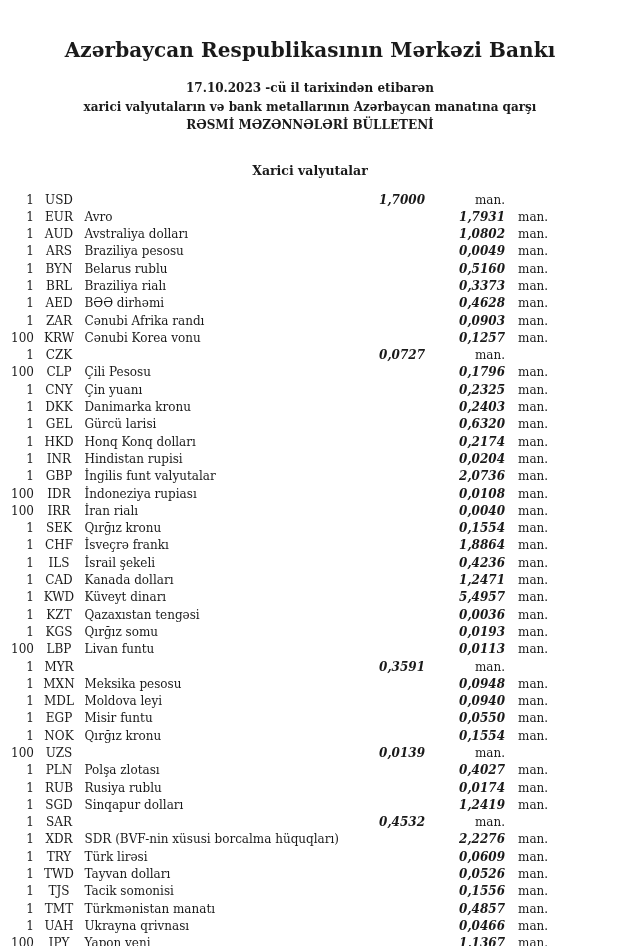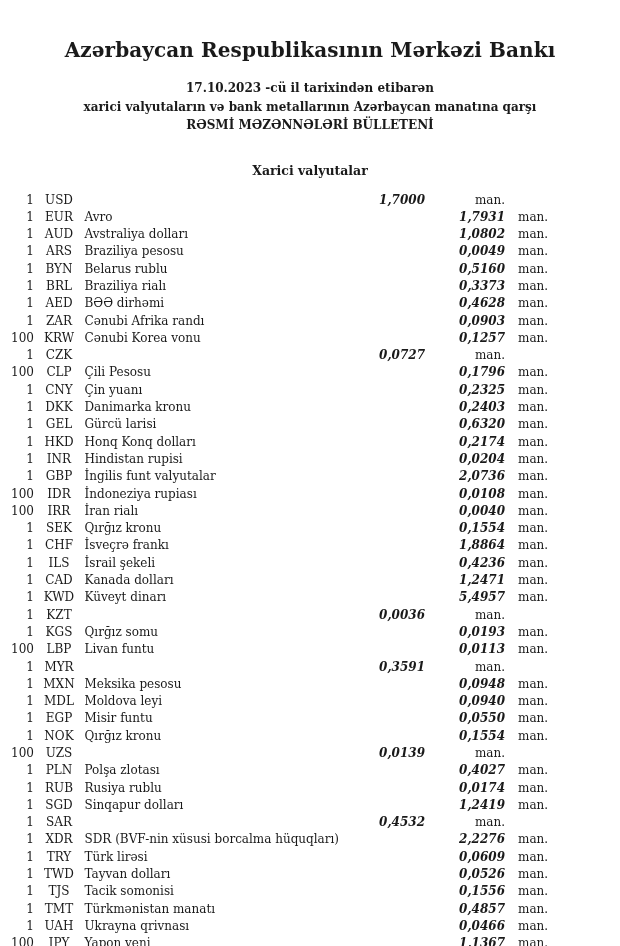--- a/index.html
+++ b/index.html
@@ -236,20 +236,21 @@
       <div class="row">
         <span class="cell qty">1</span>
         <span class="cell code">KWD</span>
         <span class="cell name">Küveyt dinarı</span>
         <span class="cell rate">5,4957</span>
         <span class="cell unit">man.</span>
       </div>
       <div class="row">
         <span class="cell qty">1</span>
         <span class="cell code">KZT</span>
+        <span class="cell name">Qazaxıstan tengəsi</span>
         <span class="cell rate">0,0036</span>
         <span class="cell unit">man.</span>
       </div>
       <div class="row">
         <span class="cell qty">1</span>
         <span class="cell code">KGS</span>
         <span class="cell name">Qırğız somu</span>
         <span class="cell rate">0,0193</span>
         <span class="cell unit">man.</span>
       </div>

